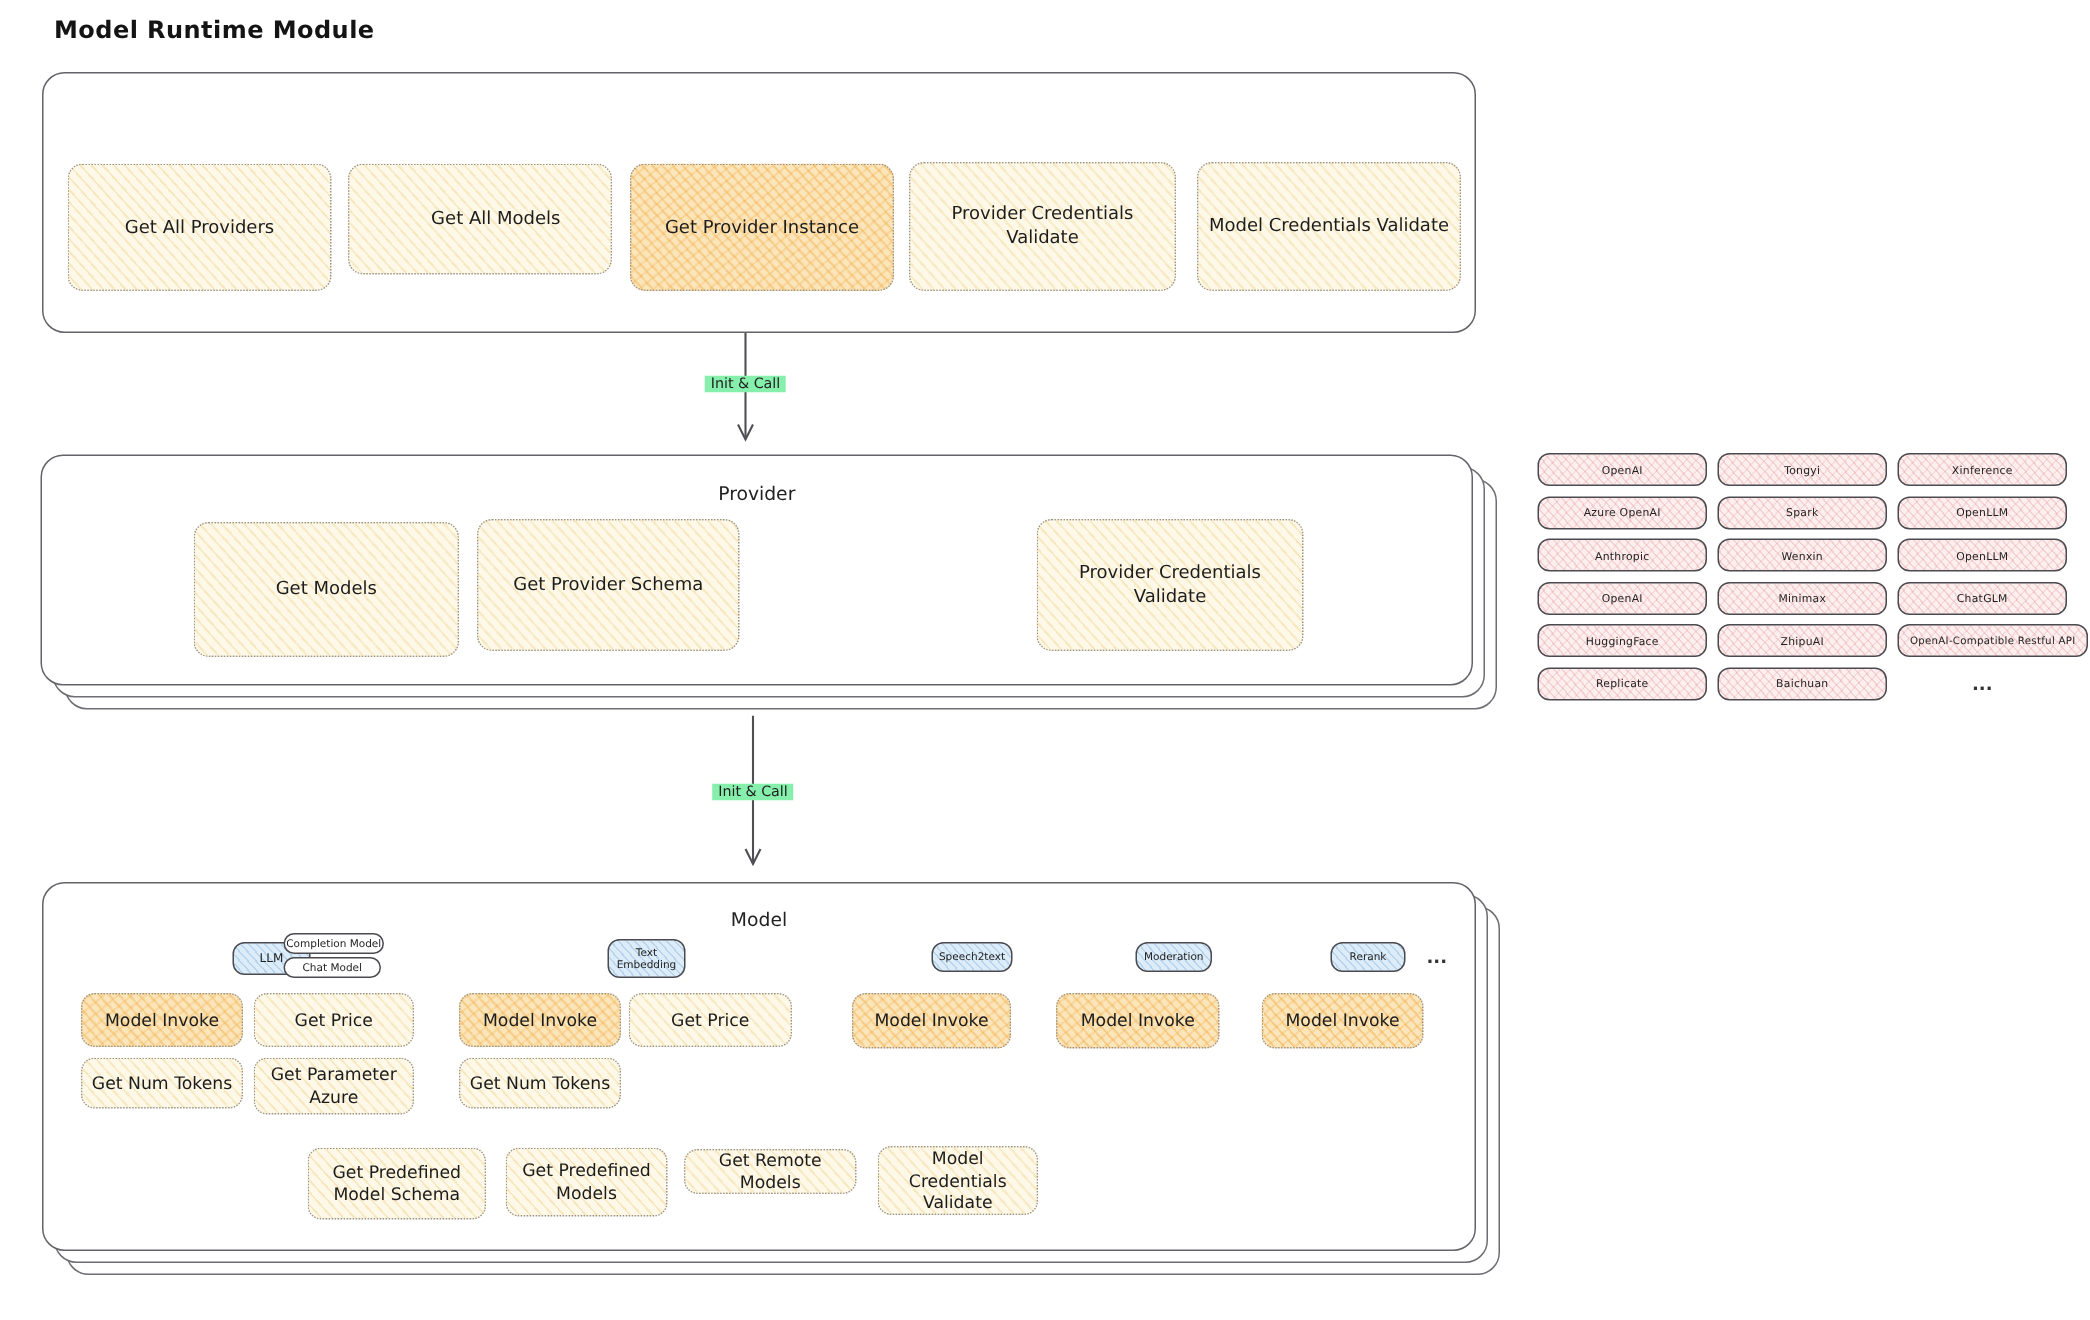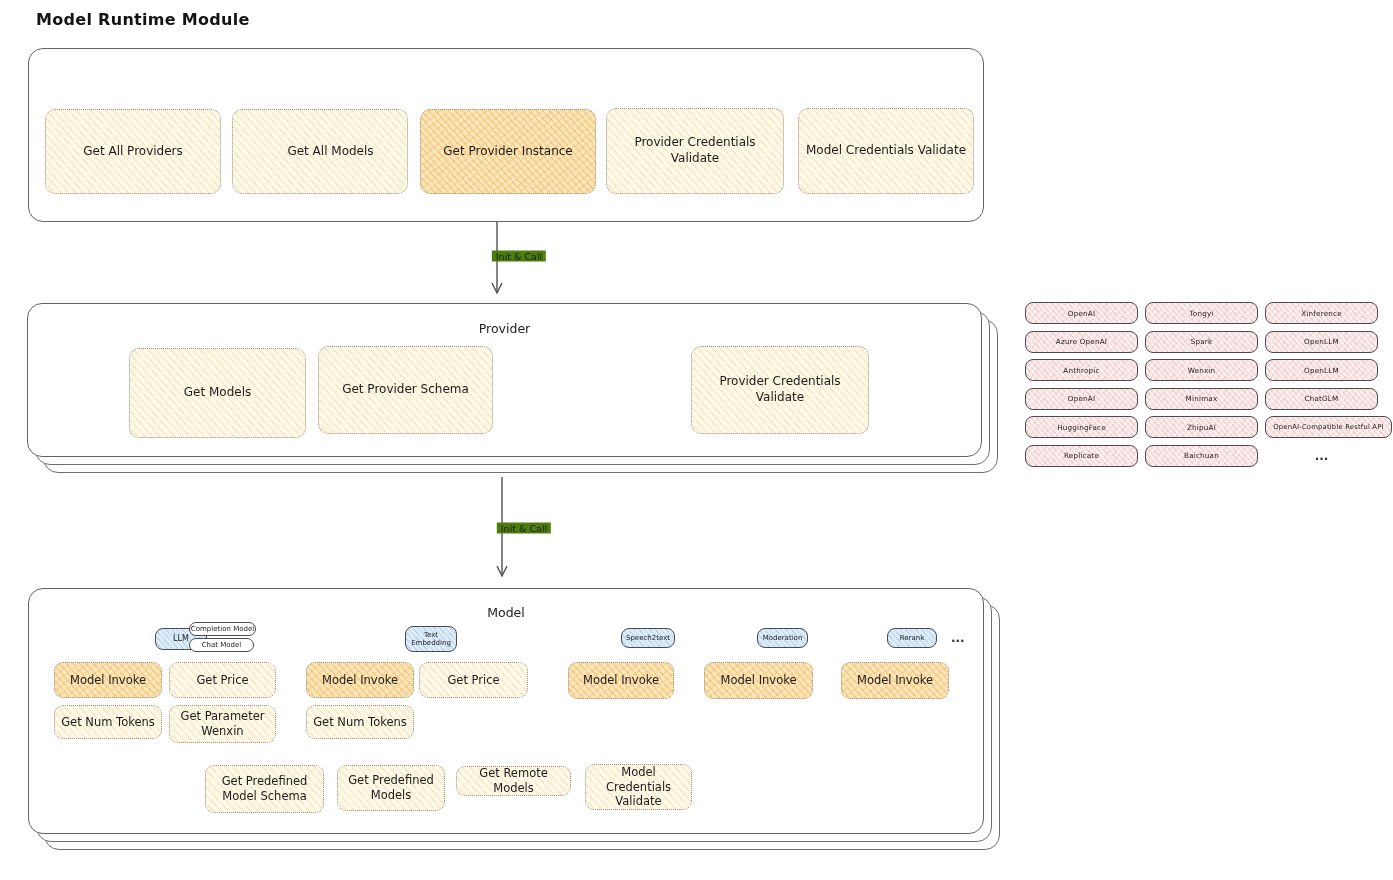--- a/index.html
+++ b/index.html
@@ -65,35 +65,35 @@
     position:absolute;display:flex;align-items:center;justify-content:center;
     background:#ffffff;border:1.1px solid #4a4a50;border-radius:7px;
     font-size:7px;box-sizing:border-box;color:#222;white-space:nowrap;
   }
   .dots{position:absolute;font-size:12px;font-weight:600;color:#333;}
   
   .arrow{position:absolute;width:16px;}
   .arrow svg{display:block;}
   .arrow-label{
     position:absolute;left:50%;transform:translate(-50%,-50%);
-    background:#4d7c0f;padding:0 4px;font-size:9.5px;white-space:nowrap;color:#1c1c1c;margin-left:22px;
+    background:#86efac;padding:0 4px;font-size:9.5px;white-space:nowrap;color:#1c1c1c;
   }
 </style>
 </head>
 <body>
 
 <div id="canvas">
 
   <div class="main-title">Model Runtime Module</div>
 
   <div class="card" style="left:28px;top:48px;width:954px;height:172px;">
     <div class="ybox" style="left:16px;top:60px;width:176px;height:85px;">
         <span>Get All Providers</span>
       </div>
-    <div class="ybox" style="left:203px;top:60px;width:176px;height:85px;padding-left:27px;">
+    <div class="ybox" style="left:203px;top:60px;width:176px;height:74px;padding-left:27px;">
         <span>Get All Models</span>
       </div>
     <div class="ybox hl" style="left:391px;top:60px;width:176px;height:85px;">
         <span>Get Provider Instance</span>
       </div>
     <div class="ybox" style="left:577px;top:59px;width:178px;height:86px;">
         <span>Provider Credentials Validate</span>
       </div>
     <div class="ybox" style="left:769px;top:59px;width:176px;height:86px;">
         <span>Model Credentials Validate</span>
@@ -197,21 +197,21 @@
     <div class="ybox hl small" style="left:25px;top:73px;width:108px;height:36px;">
         <span>Model Invoke</span>
       </div>
     <div class="ybox small" style="left:140px;top:73px;width:107px;height:36px;">
         <span>Get Price</span>
       </div>
     <div class="ybox small" style="left:25px;top:116px;width:108px;height:34px;">
         <span>Get Num Tokens</span>
       </div>
     <div class="ybox small" style="left:140px;top:116px;width:107px;height:38px;">
-        <span>Get Parameter Wenxin</span>
+        <span>Get Parameter Azure</span>
       </div>
 
     <div class="btag tiny" style="left:352px;top:37px;width:52px;height:26px;">Text Embedding</div>
     <div class="ybox hl small" style="left:277px;top:73px;width:108px;height:36px;">
         <span>Model Invoke</span>
       </div>
     <div class="ybox small" style="left:390px;top:73px;width:109px;height:36px;">
         <span>Get Price</span>
       </div>
     <div class="ybox small" style="left:277px;top:116px;width:108px;height:34px;">

